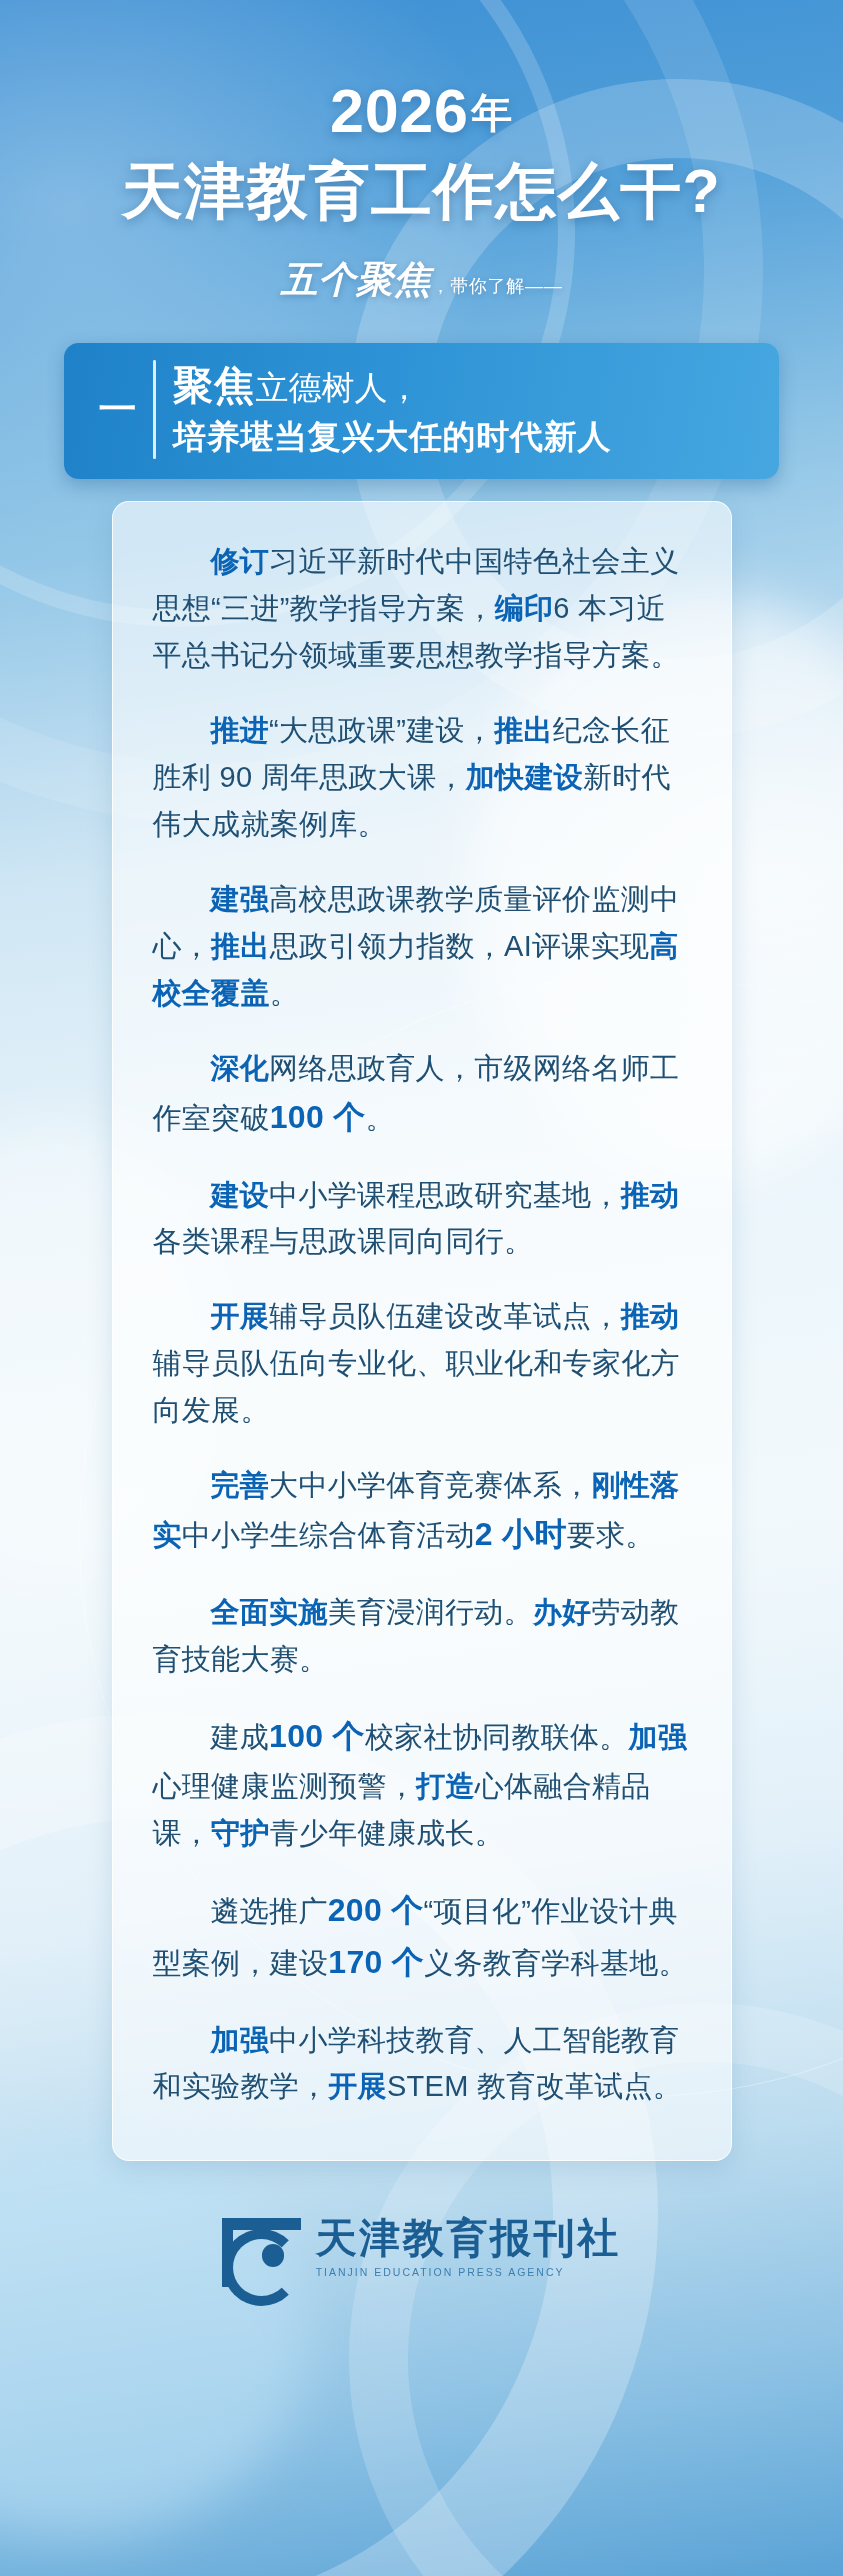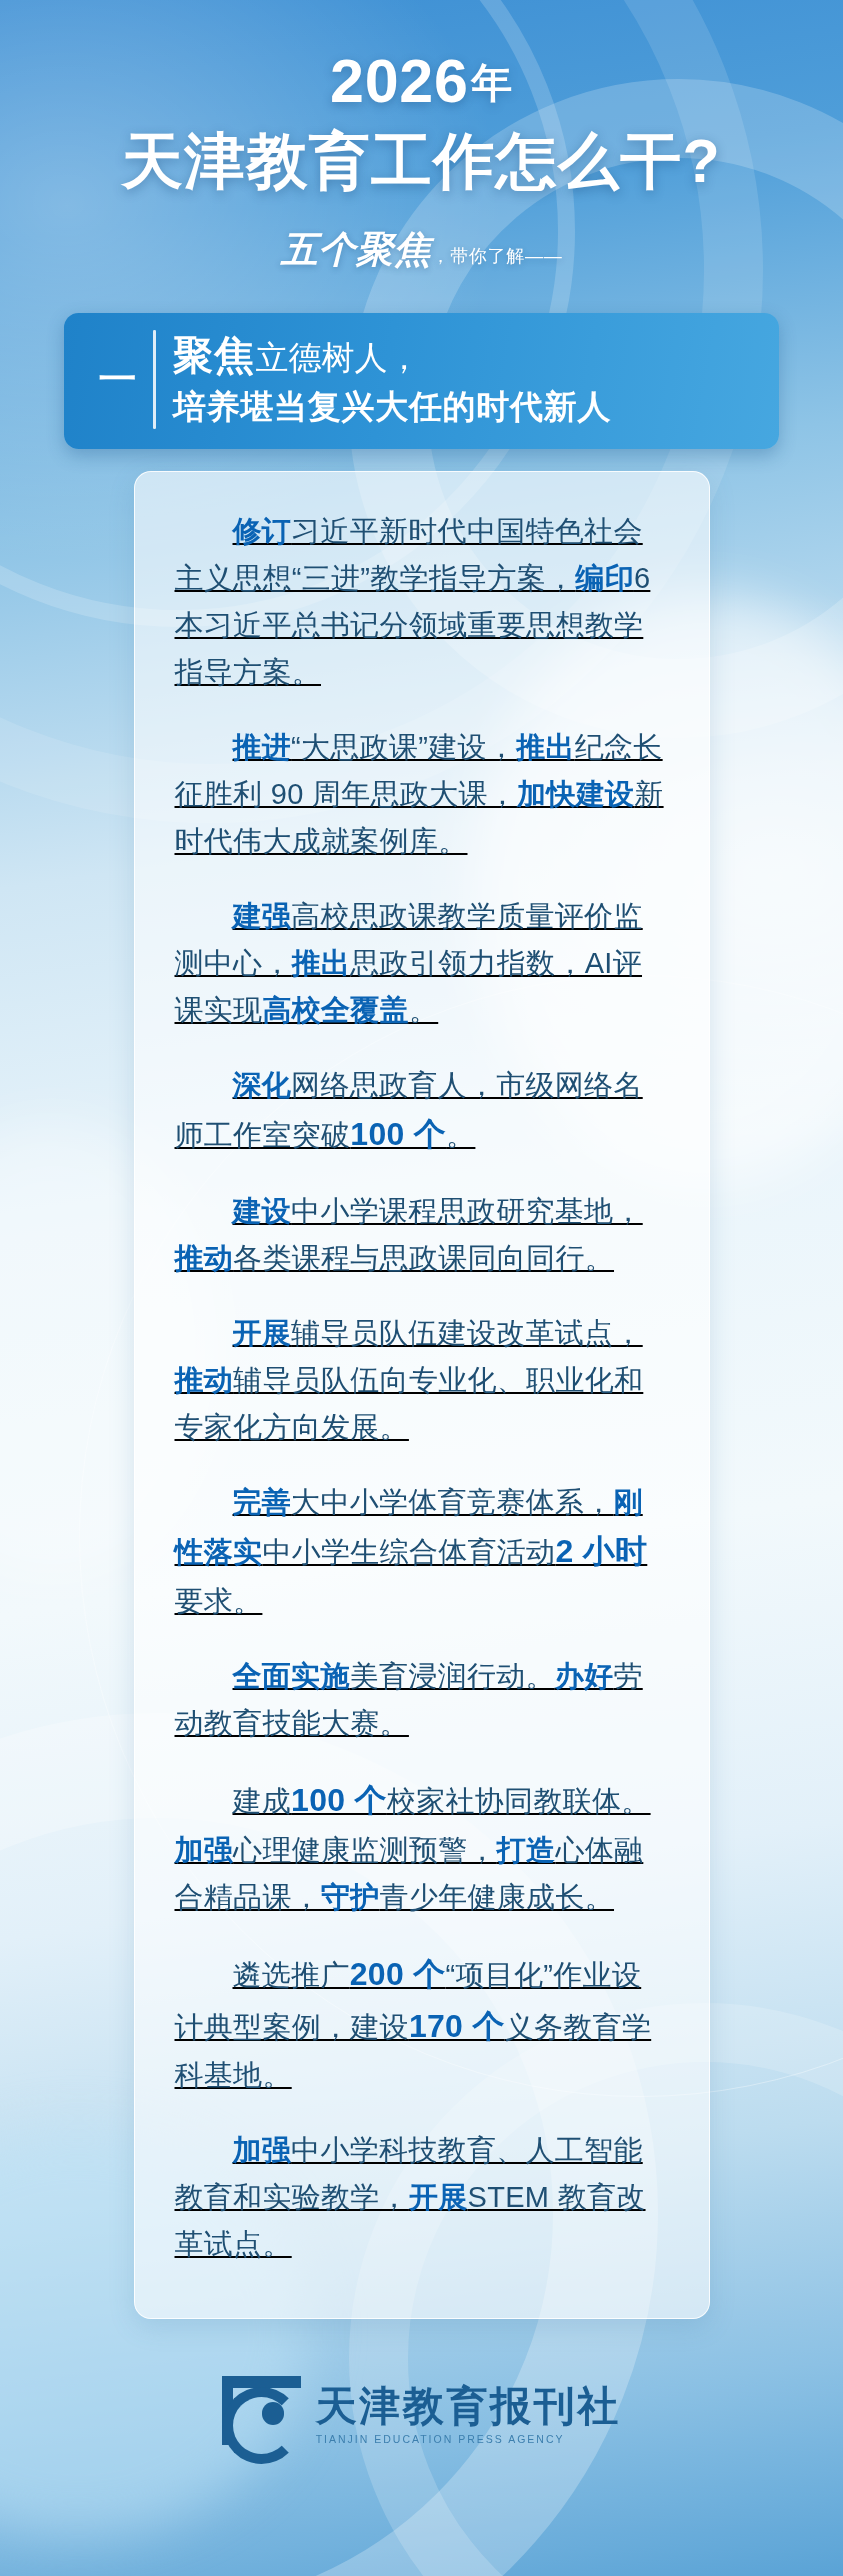--- a/index.html
+++ b/index.html
@@ -82,21 +82,21 @@
   }
   .glowblob.g3 {
     width: 461px; height: 408px;
     left: -152px; bottom: 40px;
     background: rgba(190,225,245,0.55);
   }
 
   
   .header {
     position: relative;
-    padding-top: 51px;
+    padding-top: 81px;
     text-align: center;
     z-index: 5;
   }
   .year-line {
     font-size: 55px;
     font-weight: bold;
     letter-spacing: 0.7px;
     color: #ffffff;
     text-shadow: 0 2.6px 9.2px rgba(20,70,120,0.35);
     line-height: 1;
@@ -182,28 +182,27 @@
     font-weight: bold;
     letter-spacing: 0.7px;
     margin-top: 5.3px;
   }
 
   
   .card {
     position: relative;
     z-index: 6;
     margin: 22.4px auto 0 auto;
-    width: 576px;
+    width: 620px;
     box-sizing: border-box;
     background: rgba(255,255,255,0.58);
     border: 1.3px solid rgba(255,255,255,0.85);
     border-radius: 17px;
     box-shadow: 0 8px 26px rgba(60,120,165,0.18);
     padding: 36px 40px 42px 40px;
-    text-decoration: underline;
   }
   .para {
     font-size: 29px;
     line-height: 1.62;
     color: #1f4f73;
     text-indent: 58px;
     margin: 0 0 28px 0;
     letter-spacing: 0.3px;
   }
   .para:last-child { margin-bottom: 8px; }
@@ -216,21 +215,21 @@
     font-weight: bold;
     font-size: 32px;
   }
 
   
   .footer {
     position: relative;
     z-index: 6;
     margin-top: 57px;
     display: flex;
-    align-items: flex-end;
+    align-items: flex-start;
     justify-content: center;
     padding-bottom: 53px;
   }
   .logo-mark {
     position: relative;
     width: 79px;
     height: 69px;
     margin-right: 14.5px;
   }
   .logo-mark .bar {

